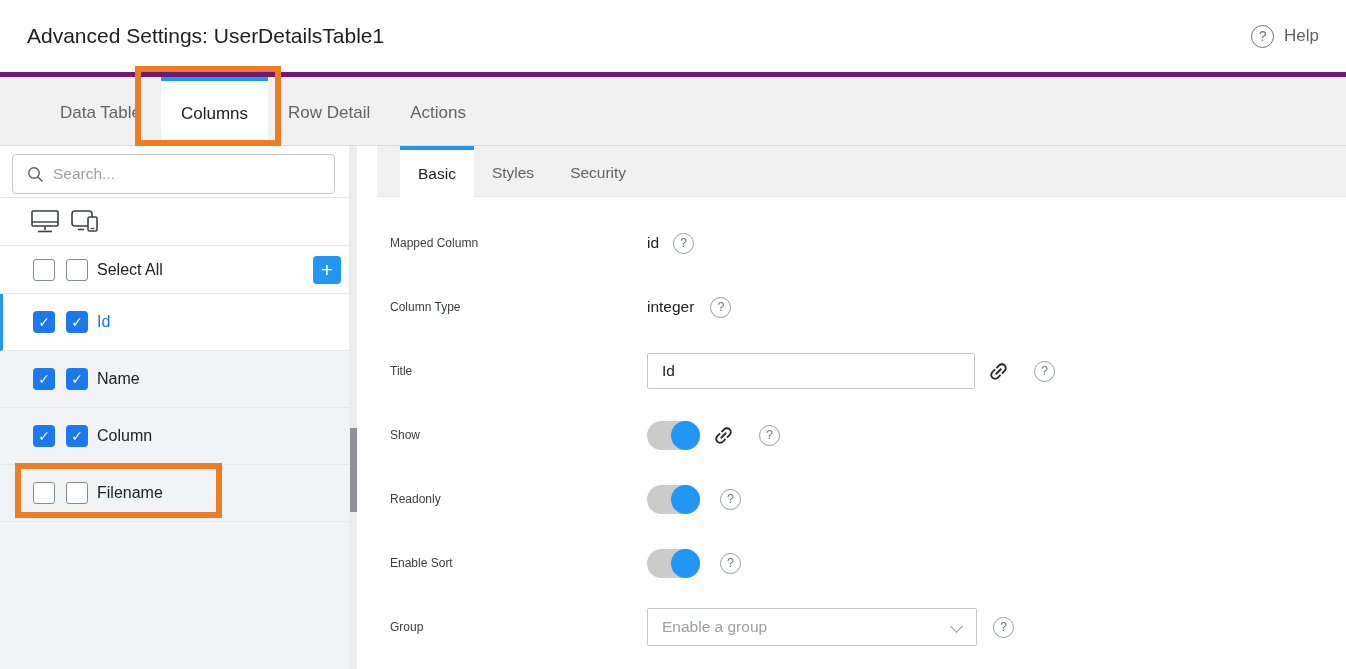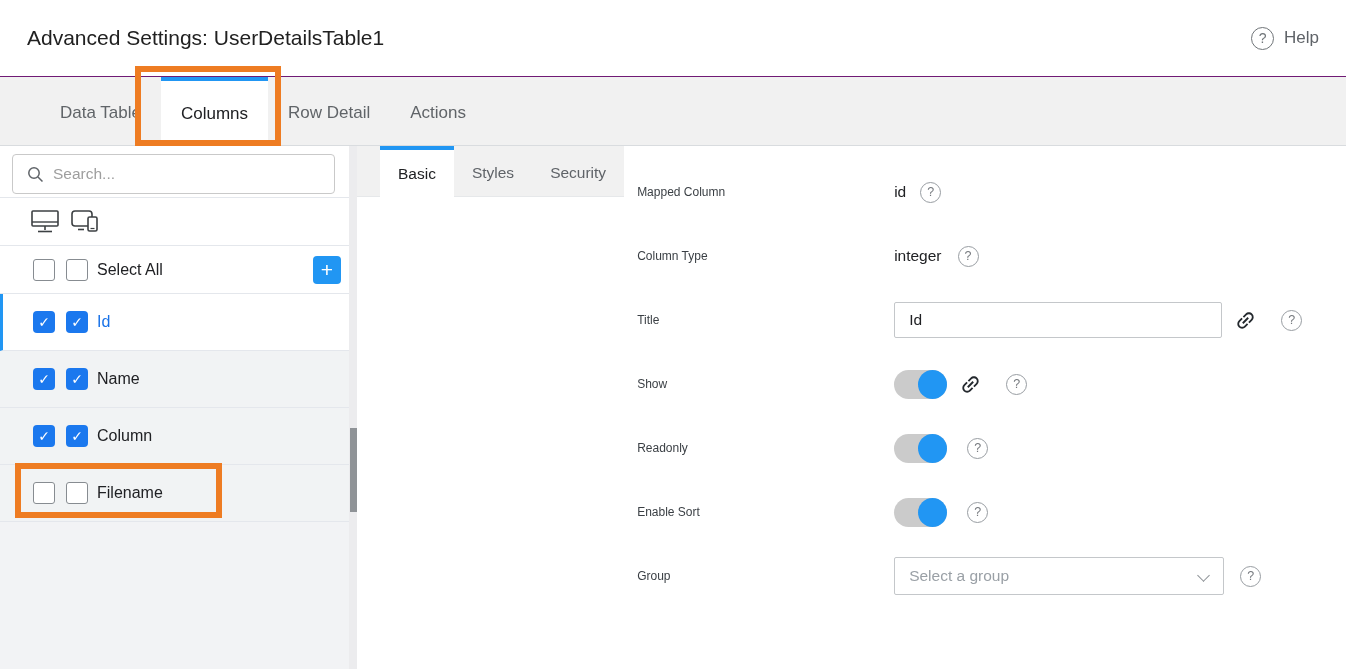--- a/index.html
+++ b/index.html
@@ -1,21 +1,21 @@
 <!DOCTYPE html>
 <html><head>
 <meta charset="utf-8">
 <style>
   * { box-sizing: border-box; margin: 0; padding: 0; }
   html,body { background:#fff; }
   body { font-family: "Liberation Sans", "DejaVu Sans", sans-serif; color:#202124; }
   .page { position:relative; width:1346px; height:669px; overflow:hidden; background:#fff; }
 
   
-  .header { height:77px; background:#fff; display:flex; align-items:center; justify-content:space-between; padding:0 27px; border-bottom:1px solid #701a75; }
+  .header { height:77px; background:#fff; display:flex; align-items:center; justify-content:space-between; padding:0 27px; border-bottom:5px solid #701a75; }
   .page-title { font-size:21px; color:#212121; }
   .help-btn { display:flex; align-items:center; gap:10px; color:#5f6368; font-size:17px; cursor:pointer; }
   .qcircle { width:23px; height:23px; border:1.6px solid #6f7478; border-radius:50%; display:inline-flex; align-items:center; justify-content:center; font-size:14px; color:#6f7478; }
 
   
   .tabbar { height:69px; background:#f1f1f1; border-bottom:1px solid #d9dcdf; display:flex; align-items:stretch; padding-left:40px; }
   .tab { display:flex; align-items:center; padding:0 20px; font-size:17px; color:#606468; border-top:4px solid transparent; cursor:pointer; }
   .tab.active { background:#fff; border-top:4px solid #2196f3; color:#202124; margin-bottom:-1px; }
 
   
@@ -42,21 +42,21 @@
   .cb.on { background:#1b78ee; color:#fff; font-size:14px; font-weight:bold; }
   .cb.off { background:#fff; border:1.5px solid #878c91; border-radius:3px; color:transparent; }
   .selectall-label { margin-left:9px; font-size:16px; }
   .addbtn { margin-left:auto; margin-right:16px; width:28px; height:28px; border:none; border-radius:4px; background:#2196f3; color:#fff; font-size:21px; line-height:1; display:flex; align-items:center; justify-content:center; cursor:pointer; }
 
   
   .vscroll { position:absolute; top:0; right:0; width:8px; height:100%; background:#ececee; }
   .vscroll .thumb { position:absolute; top:282px; right:0.5px; width:7px; height:84px; background:#8f9397; }
 
   
-  .detail { flex:1; background:#fff; display:flex; flex-direction:row; }
+  .detail { flex:1; background:#fff; display:flex; flex-direction:column;padding-left:20px; }
   .inner-tabbar { height:51px; background:#f1f1f1; border-bottom:1px solid #e6e8ea; display:flex; align-items:stretch; padding-left:23px; flex:none; }
   .itab { display:flex; align-items:center; padding:0 18px; font-size:15.5px; color:#5f6368; border-top:4px solid transparent; cursor:pointer; }
   .itab.active { background:#fff; border-top:4px solid #2196f3; color:#202124; margin-bottom:-1px; }
 
   .fields { padding:14px 0 0 13px; }
   .frow { height:64px; display:flex; align-items:center; }
   .flabel { width:257px; flex:none; font-size:12px; color:#3a3f44; }
   .fvalue { font-size:15.5px; color:#202124; }
   .qi { width:21px; height:21px; border:1.4px solid #989da2; border-radius:50%; display:inline-flex; align-items:center; justify-content:center; font-size:12.5px; color:#75797e; flex:none; }
   .gap14 { margin-left:14px; } .gap16 { margin-left:16px; } .gap20 { margin-left:20px; } .gap24 { margin-left:24px; } .gap12 { margin-left:12px; }
@@ -235,21 +235,21 @@
               <span class="knob"></span>
             </span>
           <span class="qi gap20">
               <span>?</span>
             </span>
         </div>
 
         <div class="frow">
           <span class="flabel">Group</span>
           <div class="selectbox">
-            <span class="ph">Select a group</span>
+            <span class="ph">Enable a group</span>
             <span class="chev"></span>
           </div>
           <span class="qi gap16">
               <span>?</span>
             </span>
         </div>
 
       </div>
     </div>
   </div>

